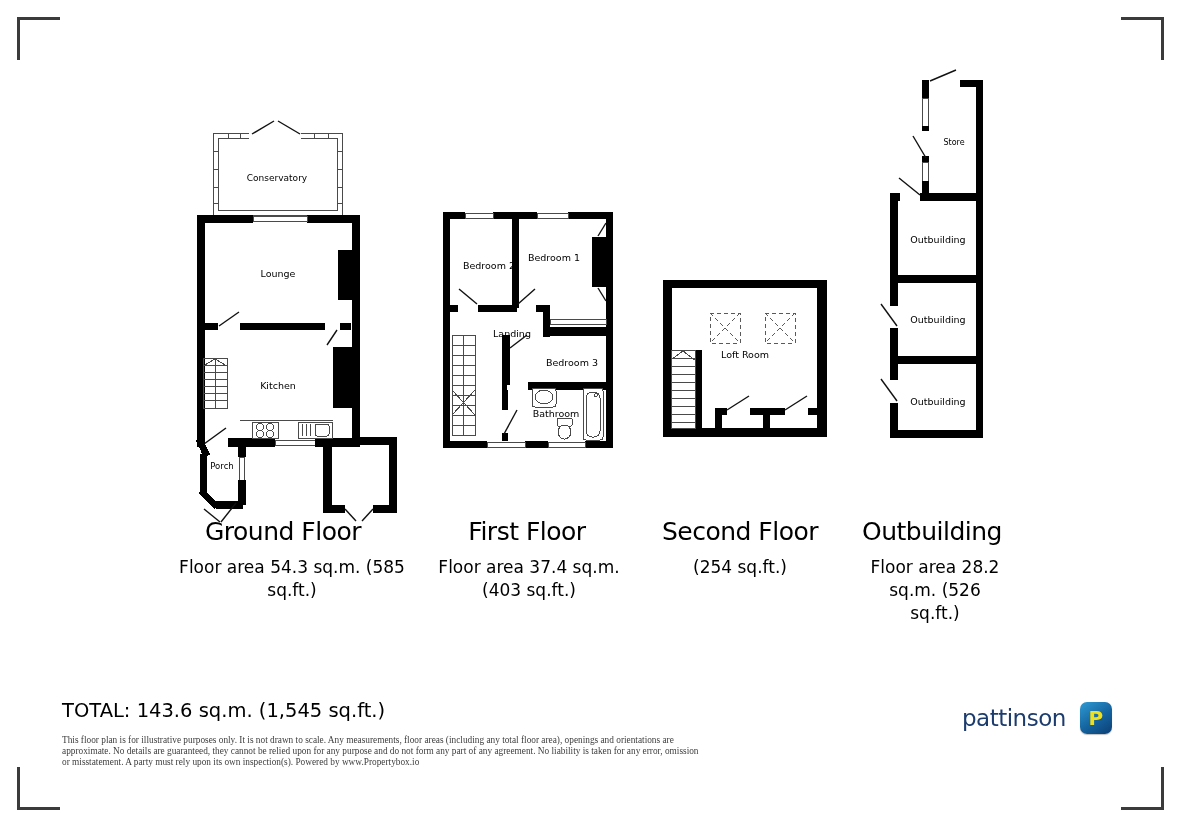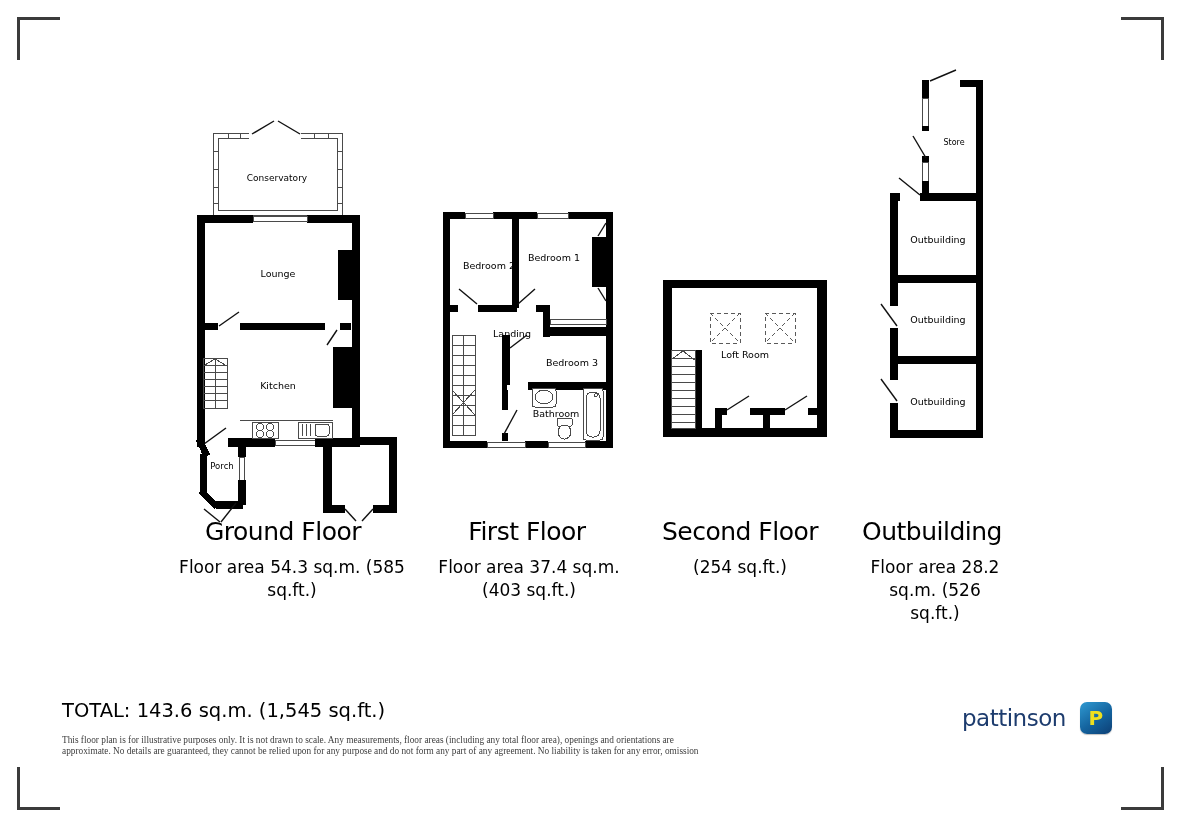--- a/index.html
+++ b/index.html
@@ -337,20 +337,21 @@
   <div>Floor area 28.2</div>
   <div>sq.m. (526</div>
   <div>sq.ft.)</div>
 </div>
 
 <div class="total">TOTAL: 143.6 sq.m. (1,545 sq.ft.)</div>
 
 <div class="disclaimer">
   <div>This floor plan is for illustrative purposes only. It is not drawn to scale. Any measurements, floor areas (including any total floor area), openings and orientations are</div>
   <div>approximate. No details are guaranteed, they cannot be relied upon for any purpose and do not form any part of any agreement. No liability is taken for any error, omission</div>
+  <div>or misstatement. A party must rely upon its own inspection(s). Powered by www.Propertybox.io</div>
 </div>
 
 <div class="logo">
   <span class="name" style="color: rgb(29, 60, 110);">pattinson</span>
   <span class="icon" style="background: linear-gradient(145deg, rgb(47, 154, 210) 0%, rgb(20, 99, 158) 55%, rgb(13, 63, 117) 100%);">
     <span style="color: rgb(238, 223, 31);">P</span>
   </span>
 </div>
 
 </body></html>

